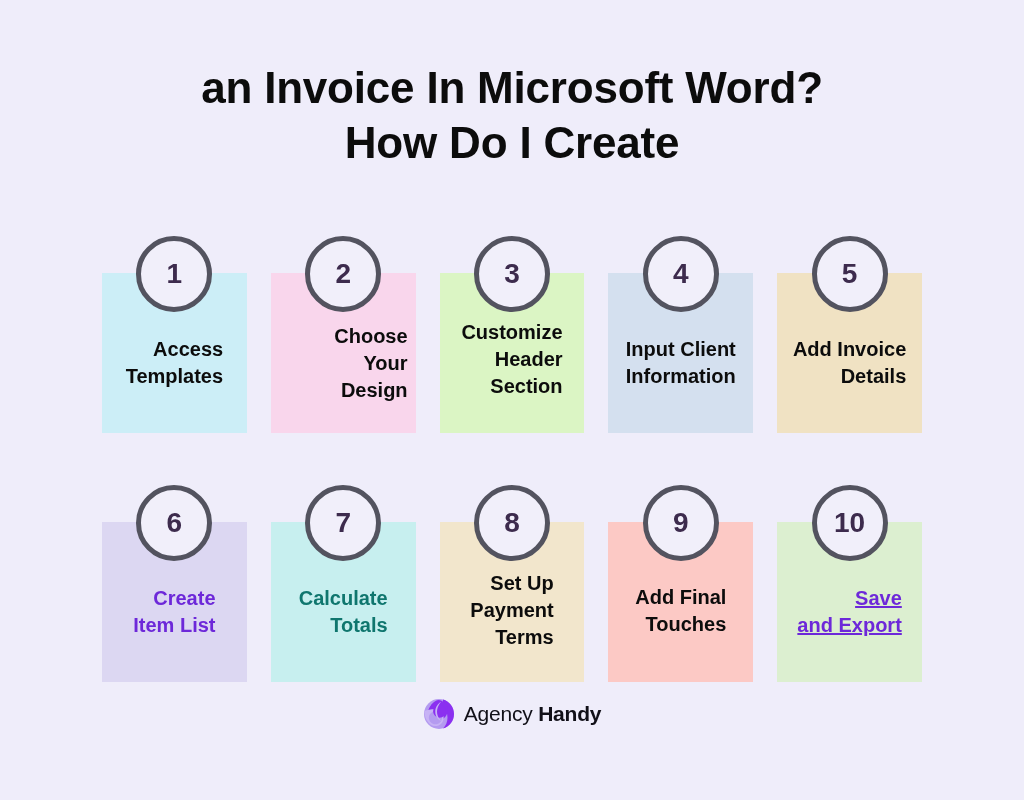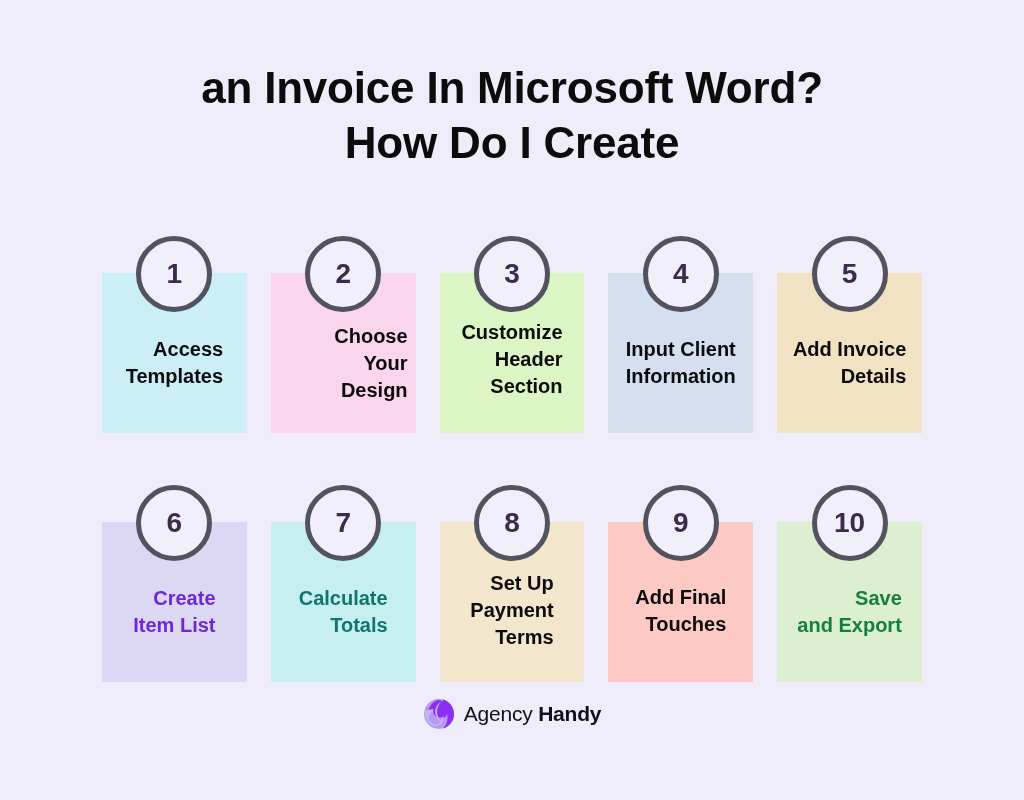--- a/index.html
+++ b/index.html
@@ -194,21 +194,21 @@
       <div class="step-badge" style="background: rgb(241, 239, 250); border-color: rgb(83, 83, 95);">
         <span class="step-number" style="color: rgb(61, 43, 77);">9</span>
       </div>
       <div class="step-label" style="color: rgb(12, 12, 12); margin-top: 24px;">Add Final
 Touches</div>
     </div>
     <div class="step-card" style="background: rgb(220, 239, 208);">
       <div class="step-badge" style="background: rgb(241, 239, 250); border-color: rgb(83, 83, 95);">
         <span class="step-number" style="color: rgb(61, 43, 77);">10</span>
       </div>
-      <div class="step-label" style="color: #15803d;">Save
+      <div class="step-label" style="color: #6d28d9; text-decoration: underline;">Save
 and Export</div>
     </div>
   </div>
 </div>
 
 <div class="footer-logo">
   <span class="logo-mark">
     <svg viewBox="0 0 64 64" width="32" height="32" aria-hidden="true">
       <circle cx="32" cy="32" r="30" fill="#B49BF0"></circle>
       <path d="M40 2.8 C52.6 6.2 62 17.9 62 32 C62 46.1 52.6 57.8 40 61.2 C45.6 55.6 49 47.9 49 39.4 C49 30.9 45.6 23.2 40 17.6 Z" fill="#8B30F0"></path>

